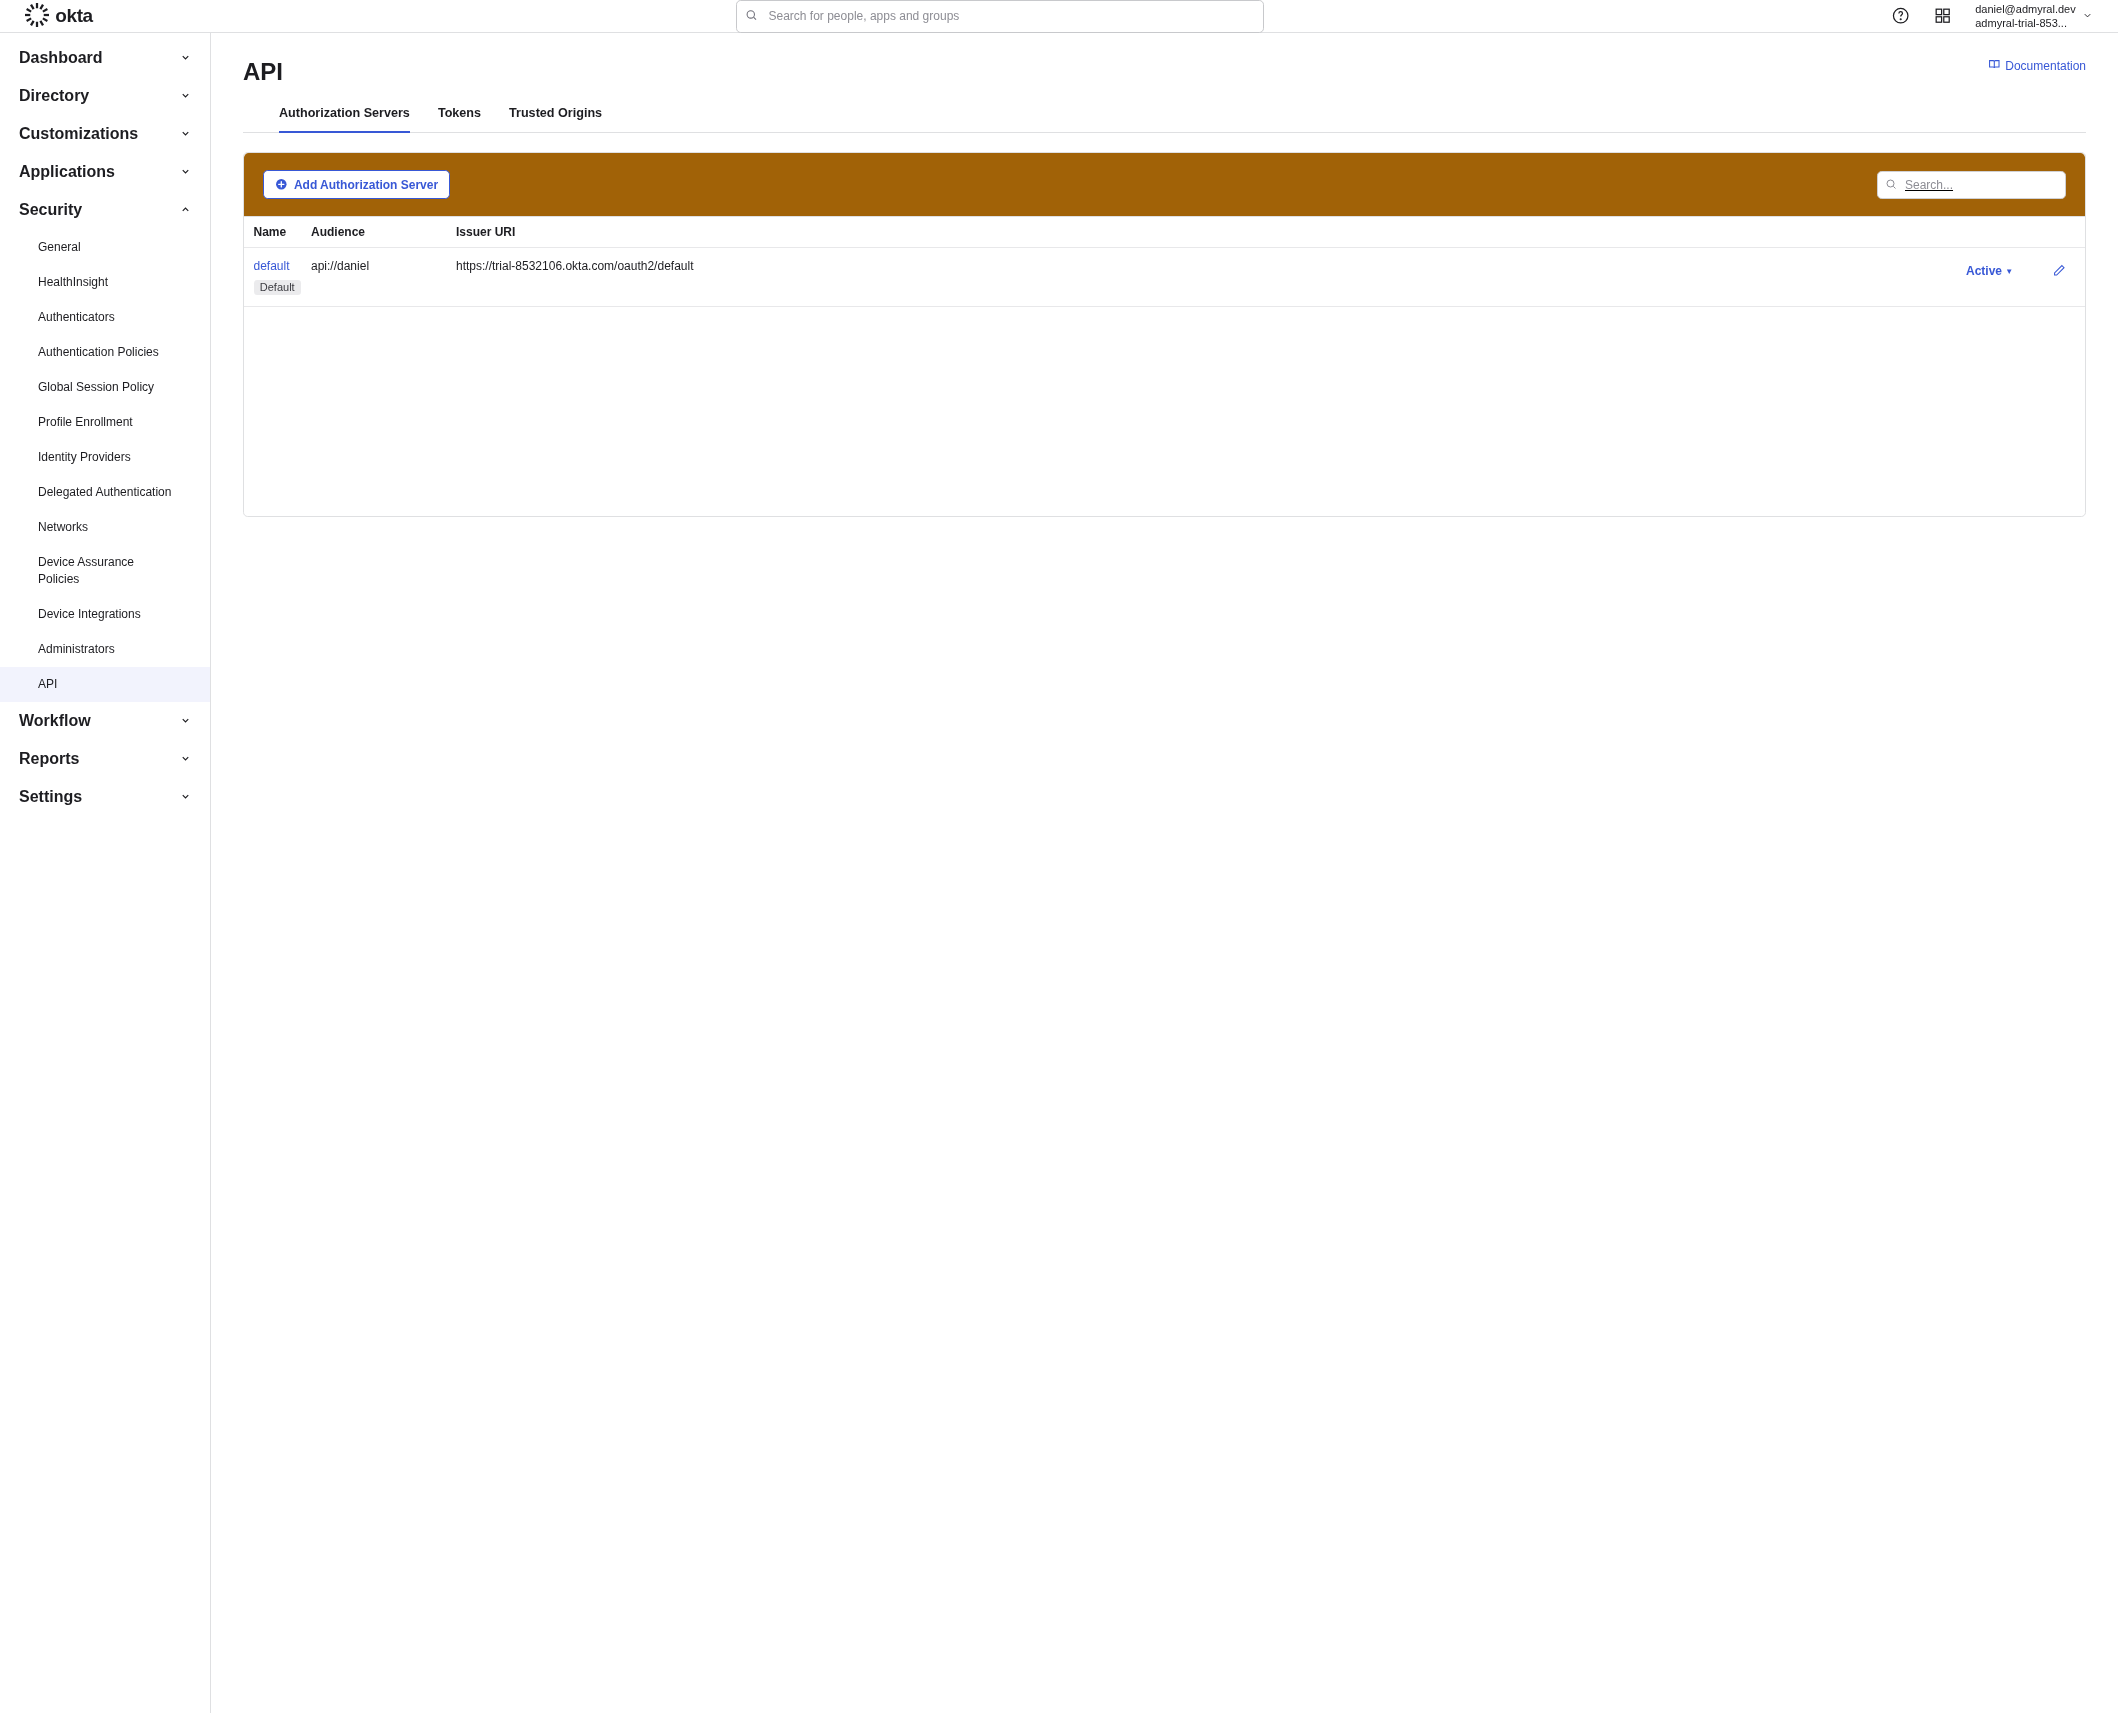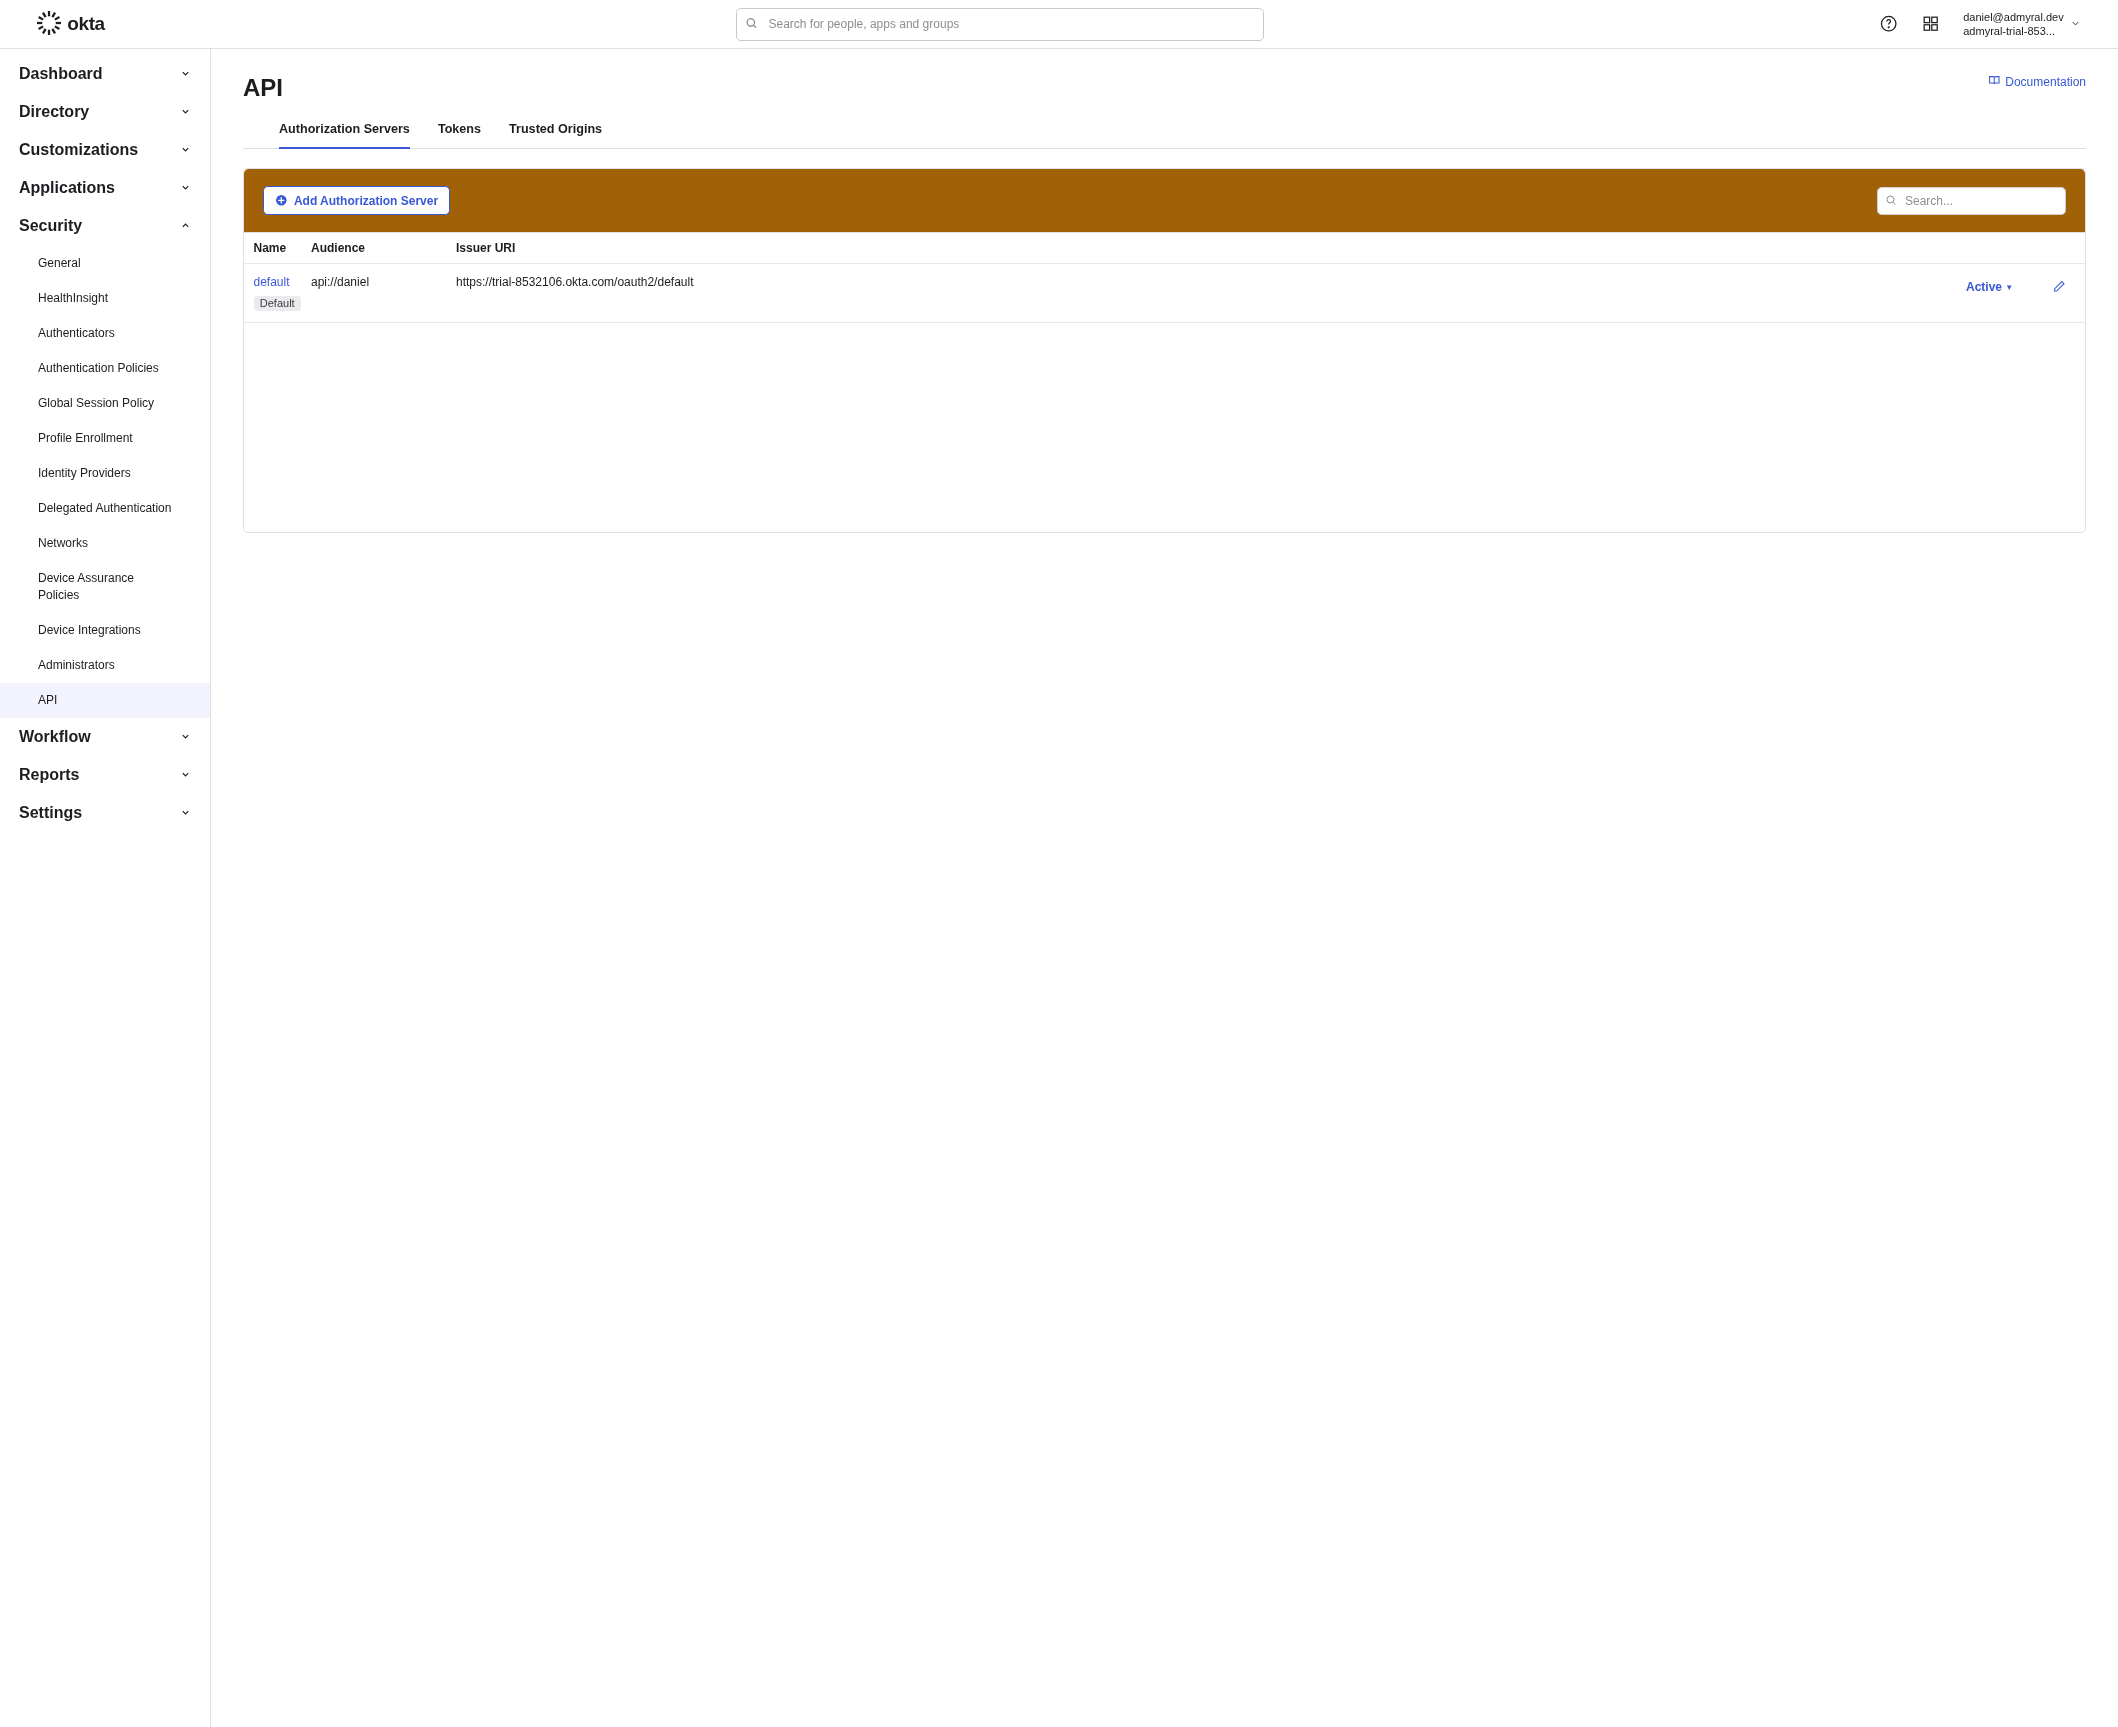--- a/index.html
+++ b/index.html
@@ -1,19 +1,19 @@
 <!DOCTYPE html>
 <html style="font-size:12.6px"><head>
   <meta charset="utf-8">
   <style>
     * { box-sizing: border-box; margin: 0; padding: 0; font-family: -apple-system, BlinkMacSystemFont, "Segoe UI", Helvetica, Arial, sans-serif; }
     body { background: #fff; color: #1d1d21; font-size: 11px; }
     
     
-    .header { display: flex; align-items: center; height: 49px; padding: 0 37px; border-bottom: 0.8px solid #dfe0e2; }
+    .header { display: flex; align-items: center; height: 33px; padding: 0 25px; border-bottom: 0.8px solid #dfe0e2; }
     .logo { display: flex; align-items: center; gap: 6.3px; margin-right: 16px; }
     .logo-icon svg { width: 24px; height: 24px; }
     .logo-text { font-size: 19px; font-weight: 700; letter-spacing: -0.4px; }
     .search-container { flex: 1; display: flex; justify-content: center; }
     .search-box { position: relative; width: 528px; }
     .search-box input { width: 100%; height: 33px; padding: 0 9.5px 0 32px; border: 0.8px solid #c8c9cc; border-radius: 4.7px; font-size: 12px; color: #1d1d21; background: #fff; }
     .search-box input::placeholder { color: #8d8d94; }
     .search-box .si { position: absolute; left: 9.5px; top: 50%; transform: translateY(-50%); color: #6e6e78; }
     .header-right { display: flex; align-items: center; gap: 22px; }
     .icon-btn { display: flex; align-items: center; justify-content: center; width: 20.5px; height: 20.5px; cursor: pointer; color: #1d1d21; }
@@ -41,21 +41,21 @@
     .tabs { display: flex; border-bottom: 0.8px solid #dfe0e2; gap: 28px; }
     .tab { padding: 0 0 11px 0; font-size: 12.6px; font-weight: 600; cursor: pointer; border-bottom: 2.4px solid transparent; position: relative; top: 0.8px;}
     .tab.active { border-bottom-color: #3858d6; text-align: center; }
     .tabs-gap-left { width: 8px; }
     
     .panel { border: 0.8px solid #dfe0e2; border-radius: 4.7px; margin-top: 19px; }
     .panel-head { display: flex; align-items: center; justify-content: space-between; padding: 17.4px 19px; background: #a16207; border-bottom: 0.8px solid #dfe0e2; border-top-left-radius: 4.7px; border-top-right-radius: 4.7px;}
     .add-btn { display: inline-flex; align-items: center; gap: 6.3px; border: 1.6px solid #3858d6; color: #3858d6; background: #fff; border-radius: 4.7px; padding: 6.3px 11px; font-size: 12px; font-weight: 600; cursor: pointer; }
     .add-btn .plus { display: inline-flex; }
     .panel-search { position: relative; width: 189px; }
-    .panel-search input { width: 100%; height: 28px; padding: 0 8px 0 27px; border: 0.8px solid #d0d0d4; border-radius: 4.7px; font-size: 12px; }
+    .panel-search input { width: 100%; height: 28px; padding: 0 8px 0 27px; border: 0.8px solid #d0d0d4; border-radius: 4.7px; font-size: 12px; text-decoration: underline; }
     .panel-search .si { position: absolute; left: 8px; top: 50%; transform: translateY(-50%); color: #8d8d94; }
     .panel-search input::placeholder { color: #8d8d94; }
     
     .table { width: 100%; }
     .thead { display: flex; border-bottom: 0.8px solid #e8e8ea; padding: 8px 0; font-weight: 600; font-size: 12px;}
     .tbody-row { display: flex; align-items: flex-start; border-bottom: 0.8px solid #e8e8ea; padding: 11px 0; }
     .c-name { width: 67px; padding-left: 9.5px; }
     .c-aud  { width: 145px; }
     .c-iss  { flex: 1; }
     .c-status { width: 87px; padding-top: 4.7px; }

